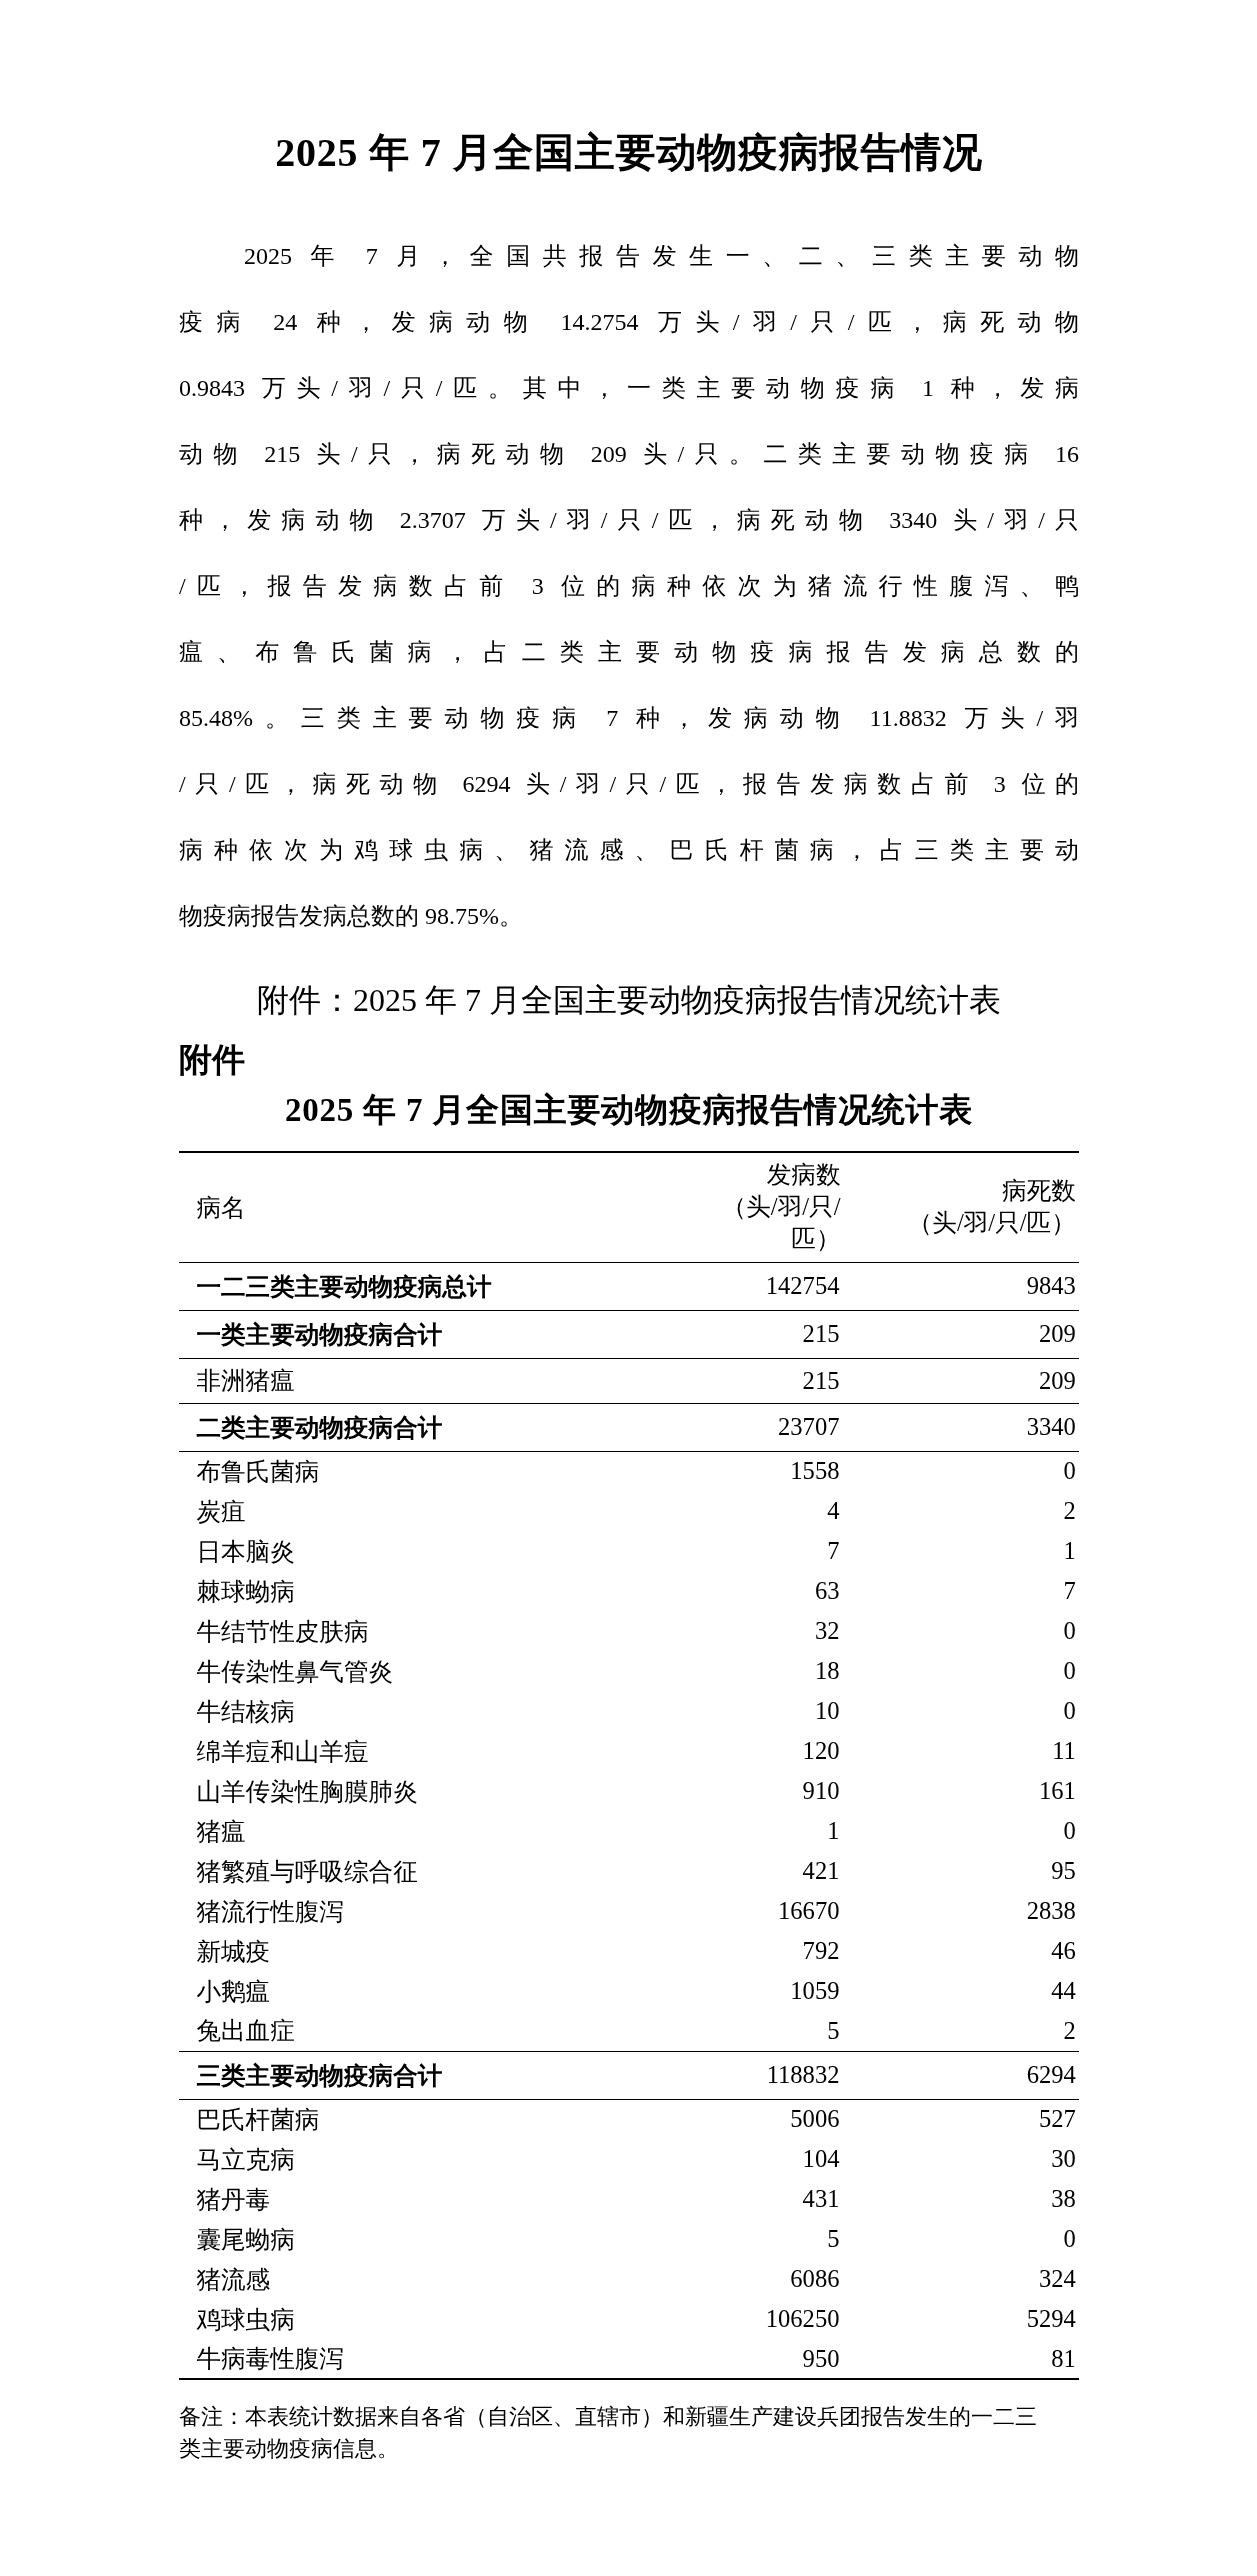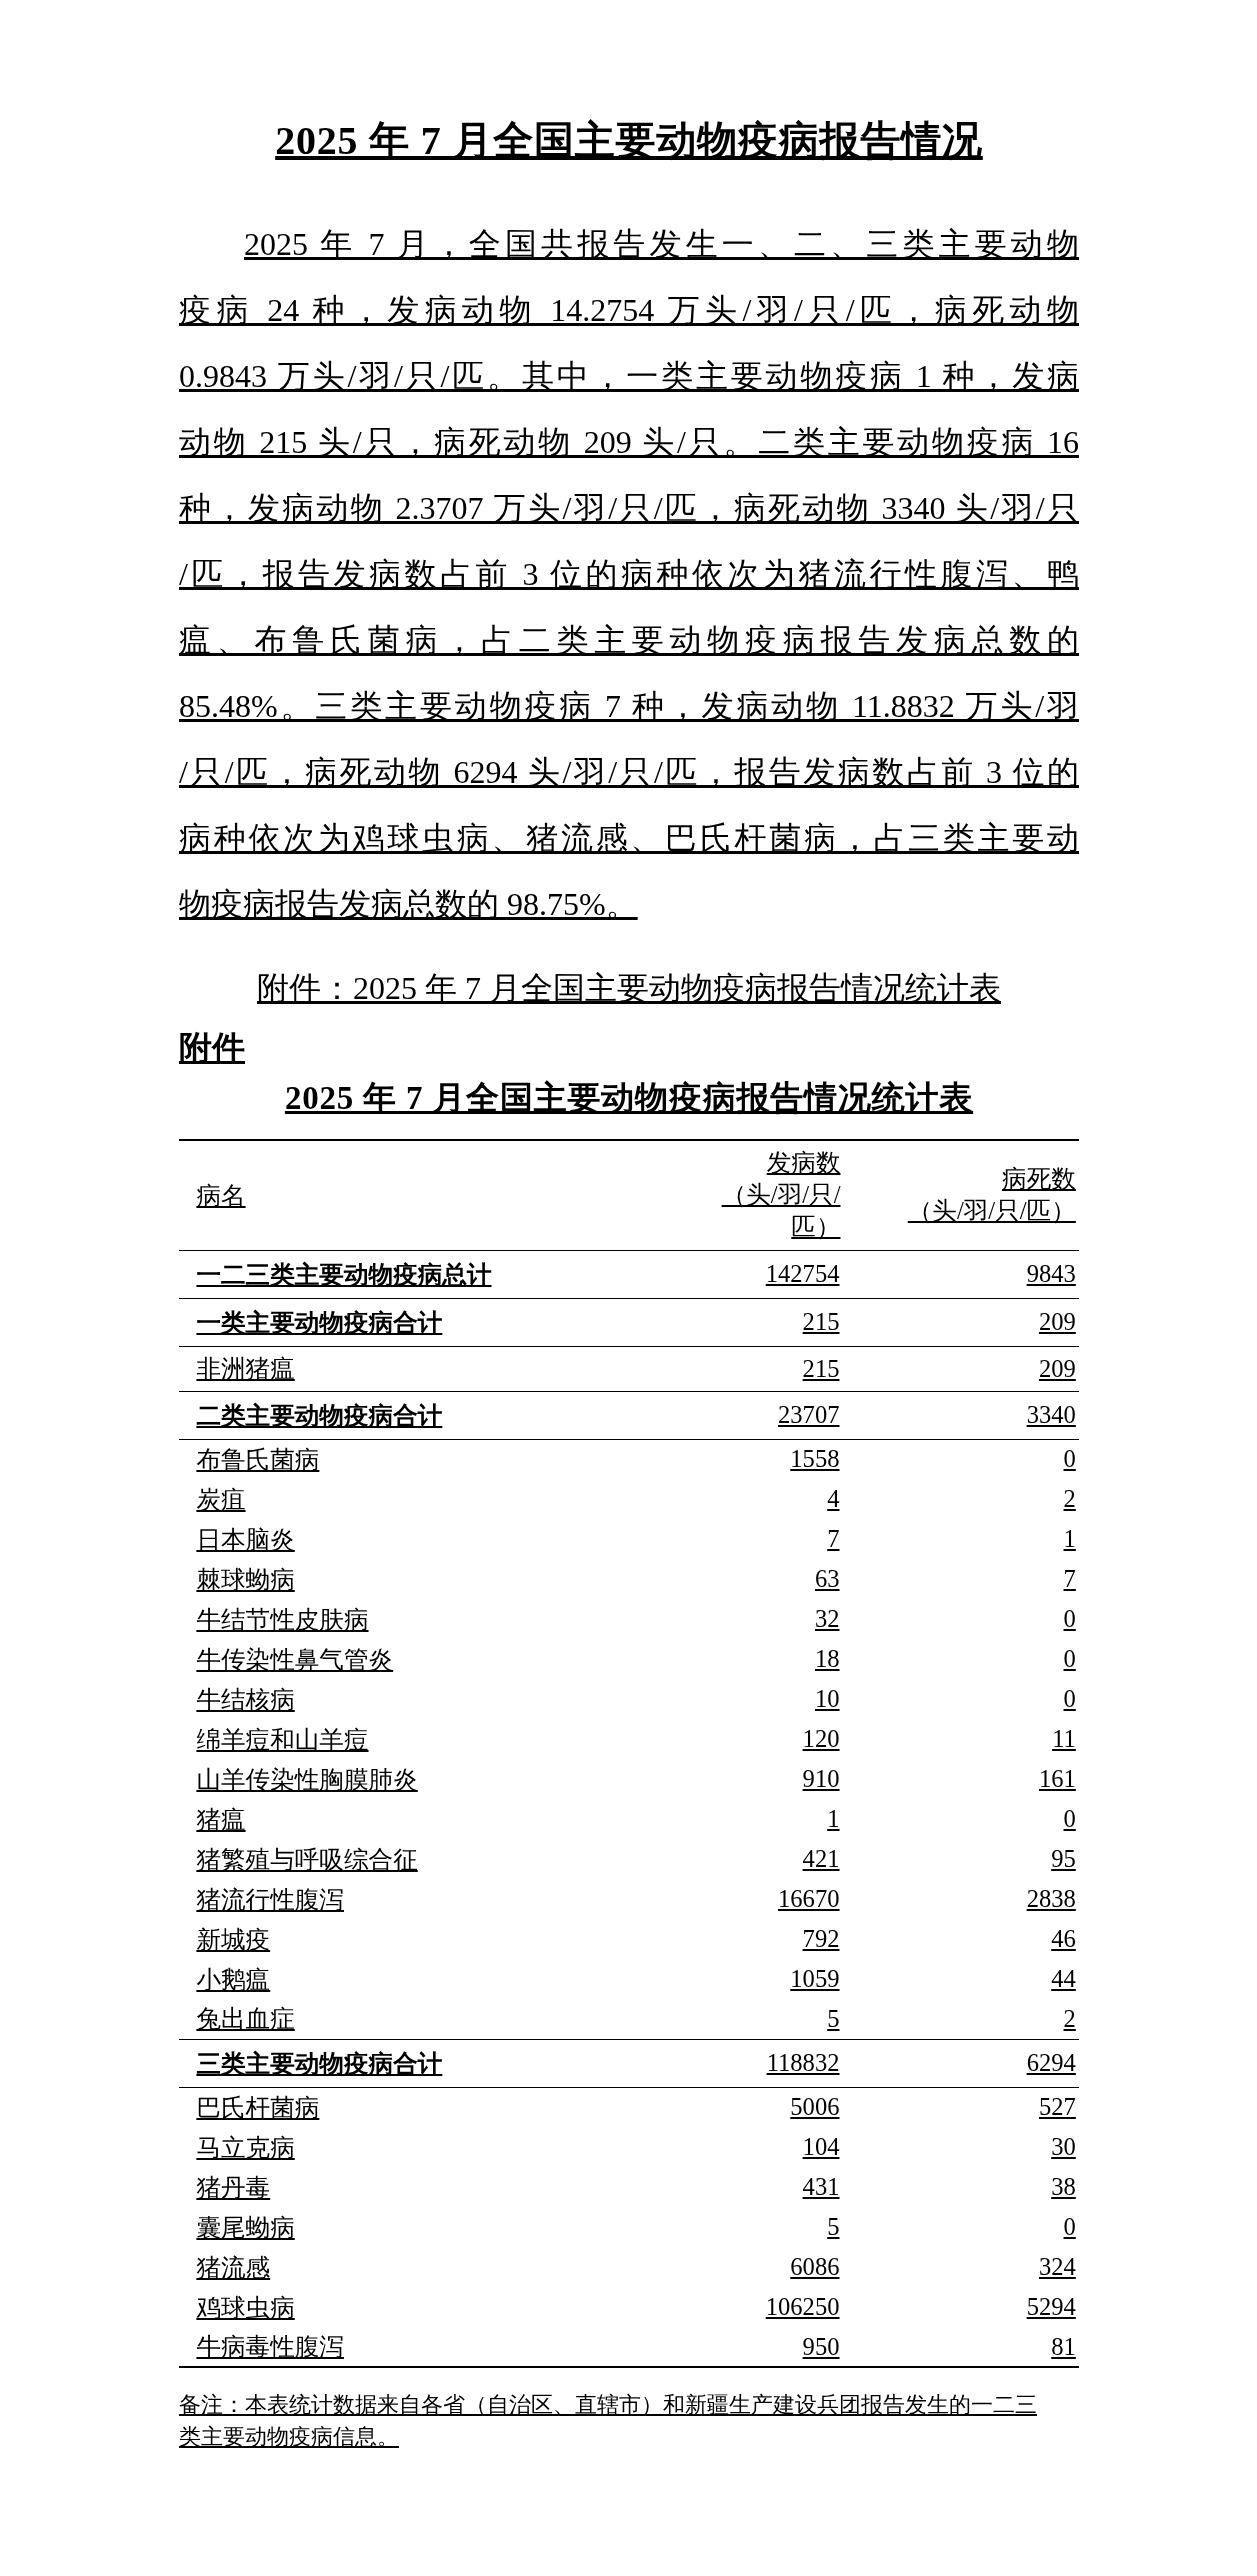--- a/index.html
+++ b/index.html
@@ -1,37 +1,36 @@
 <!DOCTYPE html>
 <html style="font-size:12.7px"><head>
 <meta charset="utf-8">
 <style>
   html,body{margin:0;padding:0;background:#ffffff;}
   .page{
     position:relative;
     width:1258px;height:2576px;
     box-sizing:border-box;
-    padding:0 179px;
+    padding:12px 179px;
     background:#ffffff;
     color:#000;
     font-family:"Liberation Serif","DejaVu Serif",serif;
     overflow:hidden;
-    text-decoration:underline;
   }
   .doc-title{
     margin:0;
     padding-top:116px;
     font-size:40px;line-height:49px;
     font-weight:bold;
     text-align:center;
     letter-spacing:0.8px;
   }
   .para{margin-top:46px;}
   .body-line{
-    font-size:32px;line-height:66px;
+    font-size:24px;line-height:66px;
     text-align:justify;
     text-align-last:justify;
     text-justify:inter-character;
   }
   .body-line:first-of-type{text-indent:65px;}
   .body-line:last-of-type{text-align-last:left;}
   .attachment-line{
     margin-top:27px;
     font-size:32px;line-height:49px;
     text-indent:78px;

